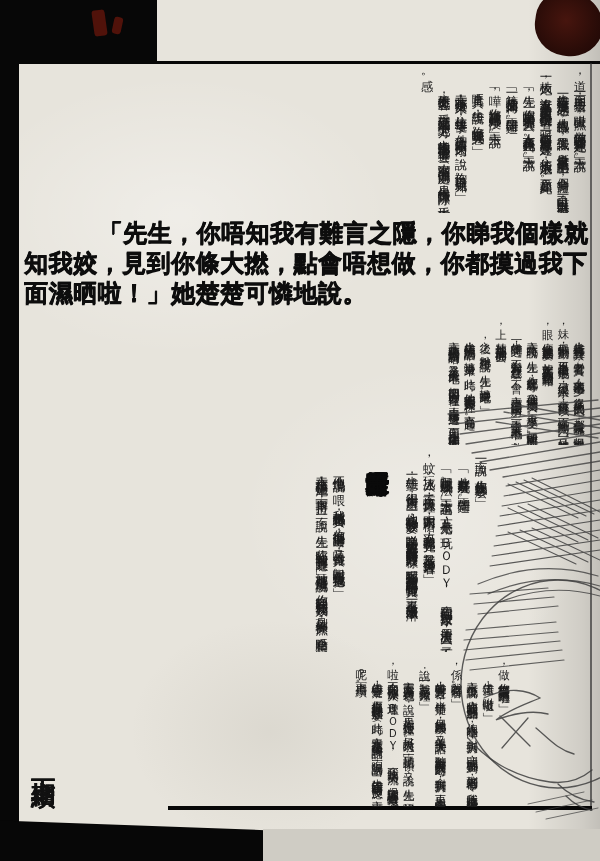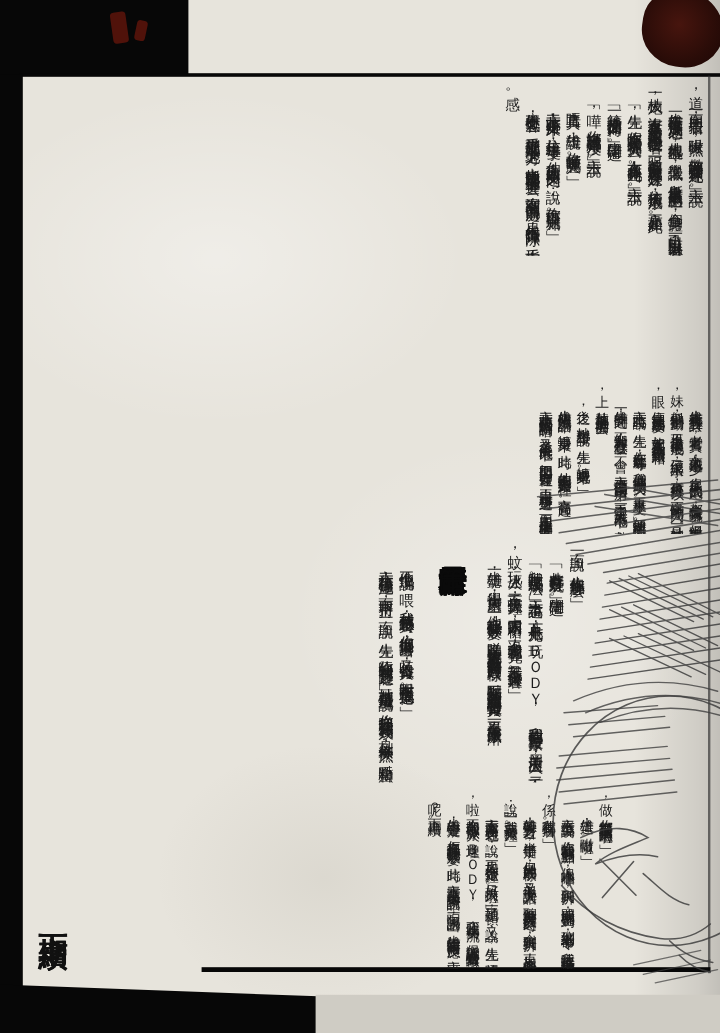--- a/index.html
+++ b/index.html
@@ -87,20 +87,21 @@
         <p>　牛雄有一種極度滿足之感，他人生得醜，學識又低，所做者只是低下的粗工，全個身體，自己唯一引以為傲者，就是胯下這一枝大炮，沒有女人不見了這枝大炮而不為之心悅臣伏者，眼前這一個「姣屍嫩篤」之骨妹，揸住大炮不放，亦正是如此。</p>
         <p>　「先生，你呢枝嘢如果插咗入去，女人真係叫生叫死。」六十三說。</p>
         <p>　「等一陣插插你又如何？」牛雄開口道。</p>
         <p>　「嘩，你講講我都已經水浸。」六十三說。</p>
         <p>　真唔真？牛雄說：「你哋最鍾意呃人。」</p>
         <p>　六十三此時走下床來，拉住牛雄隻手，伸入自己的短裙之內，說：「你自己摸下就知。」</p>
         <p>　牛雄亦不客氣，一手就摸到了她漲卜卜之地方，中指由她的底褲邊伸了進去，滑到下面的鴻溝處，果然覺得陣陣涼，手指亦有濕漉之感。</p>
       </div>
   </section>
 
+  <div class="pullquote">「先生，你唔知我有難言之隱，你睇我個樣就知我姣，見到你條大撚，點會唔想做，你都摸過我下面濕晒啦！」她楚楚可憐地說。</div>
 
   <section class="band band2">
     <div class="flow">
         <p>　牛雄真係有些訝異，老老實實，女人他碰過不少，很多見了他的大炮，都會失魂落魄，但眼前這個骨妹，似乎特別衝動，只不過是摸了他幾下，便已經出水，真係姣得可以，難怪剛才一入門，見她一雙淫眼，便知道她是姣婆四，如此女人真係天生一副做雞相。</p>
         <p>　六十三此時說：「先生，你在此處等等，我們做埋應做功夫，再來享受。」便即離房而去。</p>
         <p>　牛雄一時之間，不知對方在想什麼，不一會，六十三便已推門返回房中，手中拿了一大堆熱毛巾，敷在牛雄背上，替他把身上的油擦去。</p>
         <p>　之後，她對牛雄說：「先生，轉過身來吧。」</p>
         <p>　牛雄依照她的說話，轉過身來，此時，他的大炮有如擎天一柱，高高聳起。</p>
         <p>　六十三此時把房燈略為調暗，又拿了幾條大毛巾，把門口的四方窗遮住，再走回牛雄身邊，一面用手握住牛雄的大炮，</p>
       </div>

